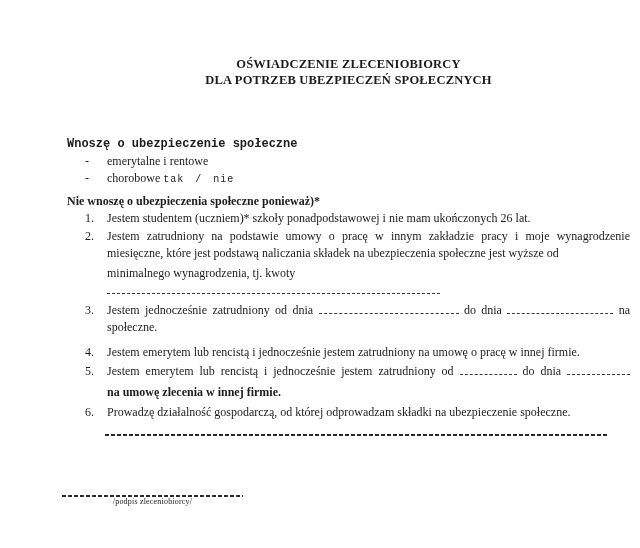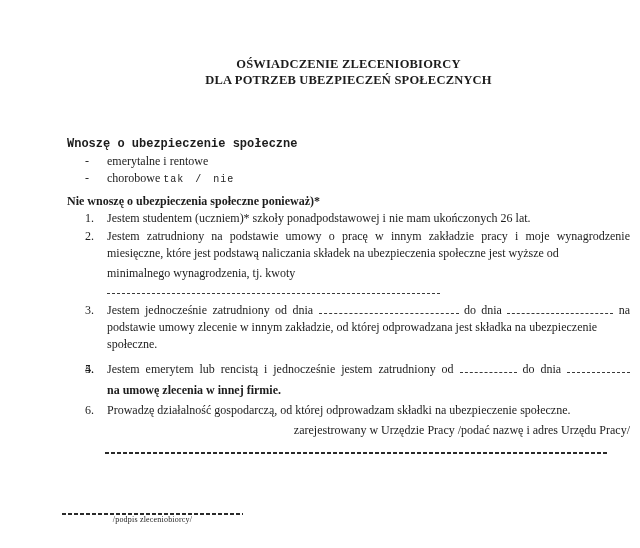--- a/index.html
+++ b/index.html
@@ -46,21 +46,21 @@
     word-spacing:4px;
     color:#222;
   }
 
   .m1 { margin-top:1px; }
   .m2 { margin-top:2px; }
   .m3 { margin-top:3px; }
   .m4 { margin-top:4px;font-weight:bold; }
   .m8 { margin-top:8px; }
 
-  .indent3 { text-indent:3px;text-align:right; }
+  .indent3 { text-indent:3px; }
 
   .rule {
     height:2px;
     background:repeating-linear-gradient(90deg,#2a2a2a 0 4px,transparent 4px 6px);
   }
   .rule-main {
     margin-top:13px;
     margin-left:38px;
     width:502px;
   }
@@ -120,43 +120,42 @@
 
   <div class="hang m3">
     <span class="marker">3.</span>
     <div class="just">
       <span>Jestem jednocześnie zatrudniony od dnia</span>
       <span class="bl bl-3a"></span>
       <span>do dnia</span>
       <span class="bl bl-3b"></span>
       <span>na</span>
     </div>
-    <div>podstawie umowy zlecenie w innym zakładzie, od której odprowadzana jest składka na ubezpieczenie</div>
     <div>społeczne.</div>
   </div>
 
   <div class="hang m8">
     <span class="marker">4.</span>
+    <span>Jestem emerytem lub rencistą i jednocześnie jestem zatrudniony na umowę o pracę w innej firmie.</span>
   </div>
 
   <div class="hang m2">
     <span class="marker">5.</span>
     <div class="just">
       <span>Jestem emerytem lub rencistą i jednocześnie jestem zatrudniony od</span>
       <span class="bl bl-5a"></span>
       <span>do dnia</span>
       <span class="bl bl-5b"></span>
     </div>
     <div class="m4">na umowę zlecenia w innej firmie.</div>
   </div>
 
   <div class="hang m3">
     <span class="marker">6.</span>
     <div>Prowadzę działalność gospodarczą, od której odprowadzam składki na ubezpieczenie społeczne.</div>
-    <div class="m3 indent3">zarejestrowany w Urzędzie Pracy /podać nazwę i adres Urzędu Pracy/</div>
   </div>
 
   <div class="rule rule-main"></div>
 
   <div class="sig-block">
     <div class="rule sig-line"></div>
     <div class="sig-caption">/podpis zleceniobiorcy/</div>
   </div>
 
 </div>

